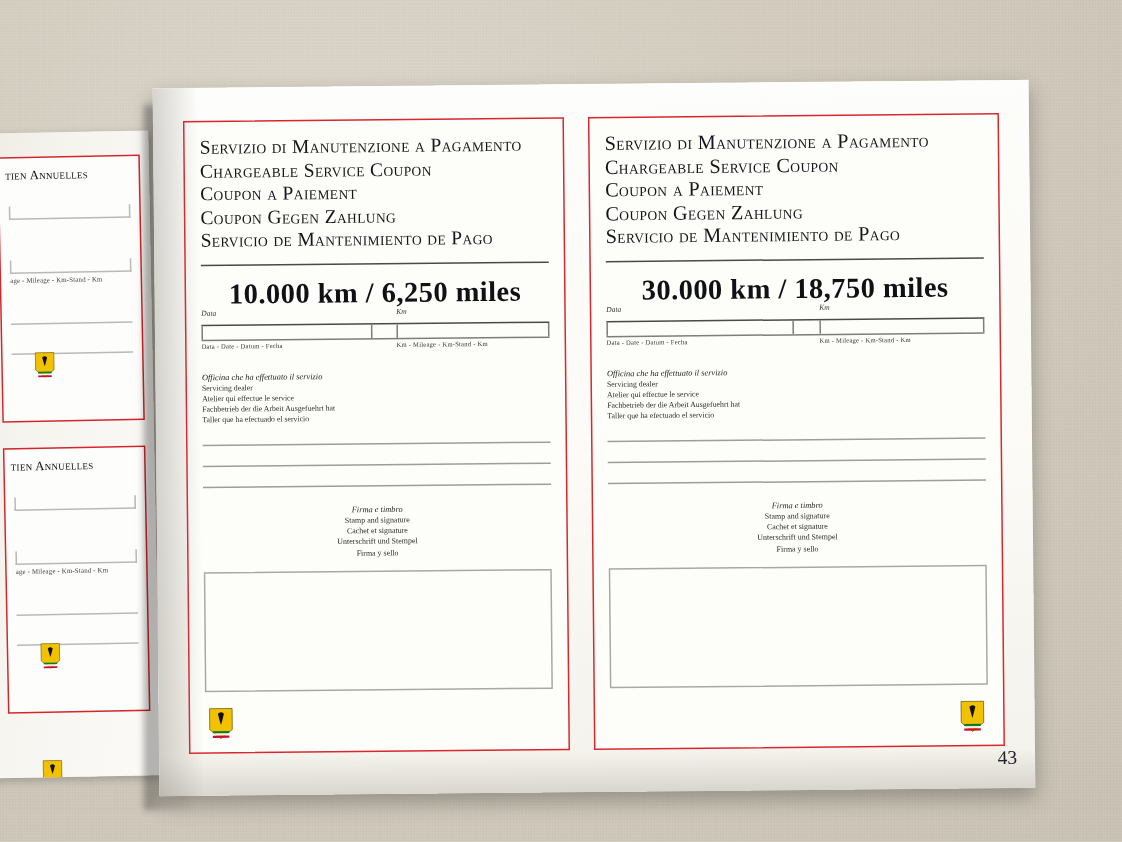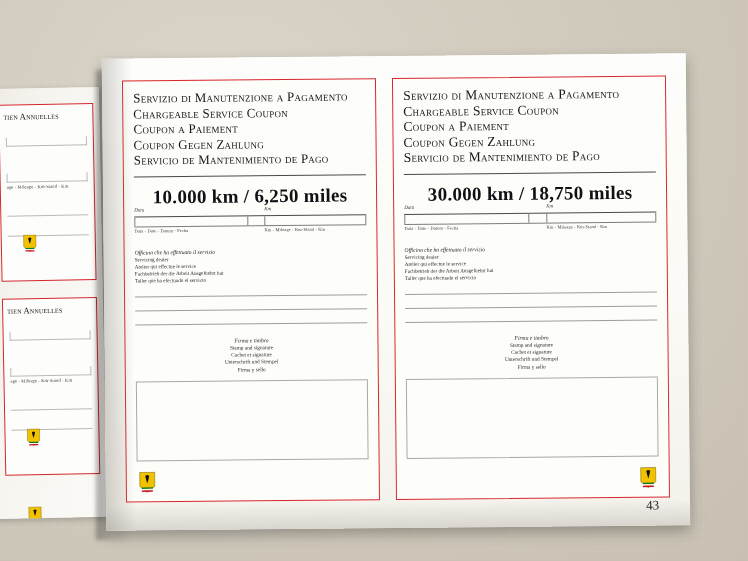--- a/index.html
+++ b/index.html
@@ -150,21 +150,21 @@
   }
 
   
   .shield{
     position:absolute;width:17px;height:22px;
   }
   .shield.c1{left:12px;bottom:8px;}
   .shield.c2{right:12px;bottom:8px;}
 
   .pagenum{
-    position:absolute;right:31px;bottom:12px;
+    position:absolute;right:12px;bottom:12px;
     font-size:13px;color:#23242a;font-family:"Liberation Serif",serif;
     transform:rotate(-1deg);
   }
 
   
   .lp-shield.s1{left:36px;top:146px;}
   .lp-shield.s2{left:36px;top:340px;}
   .lp-shield.s3{left:36px;top:418px;}
 </style>
 </head>

